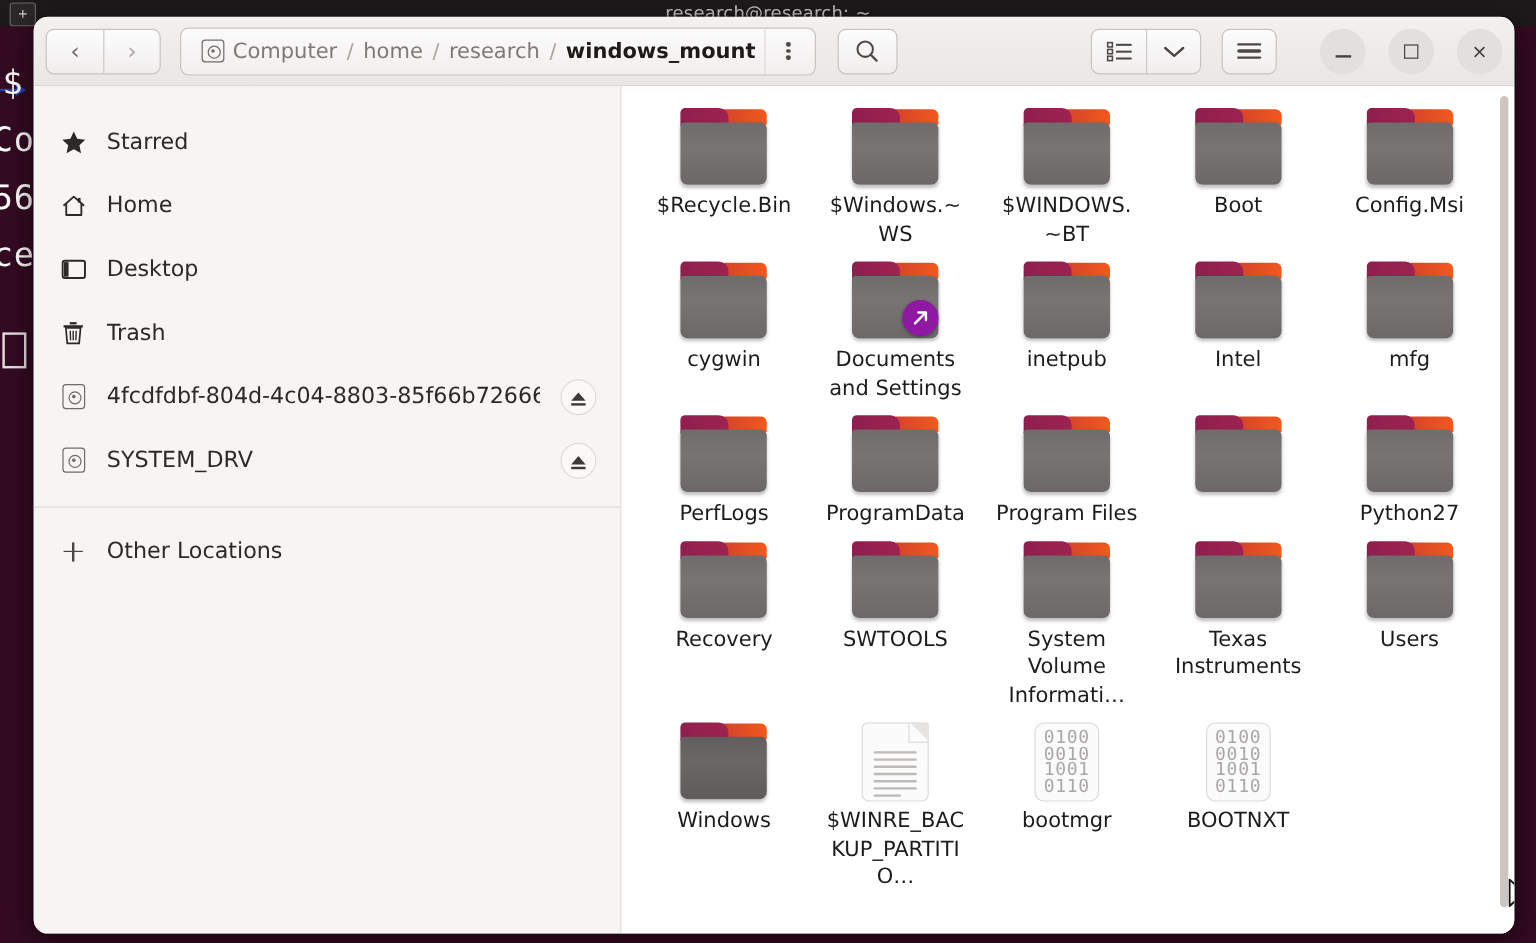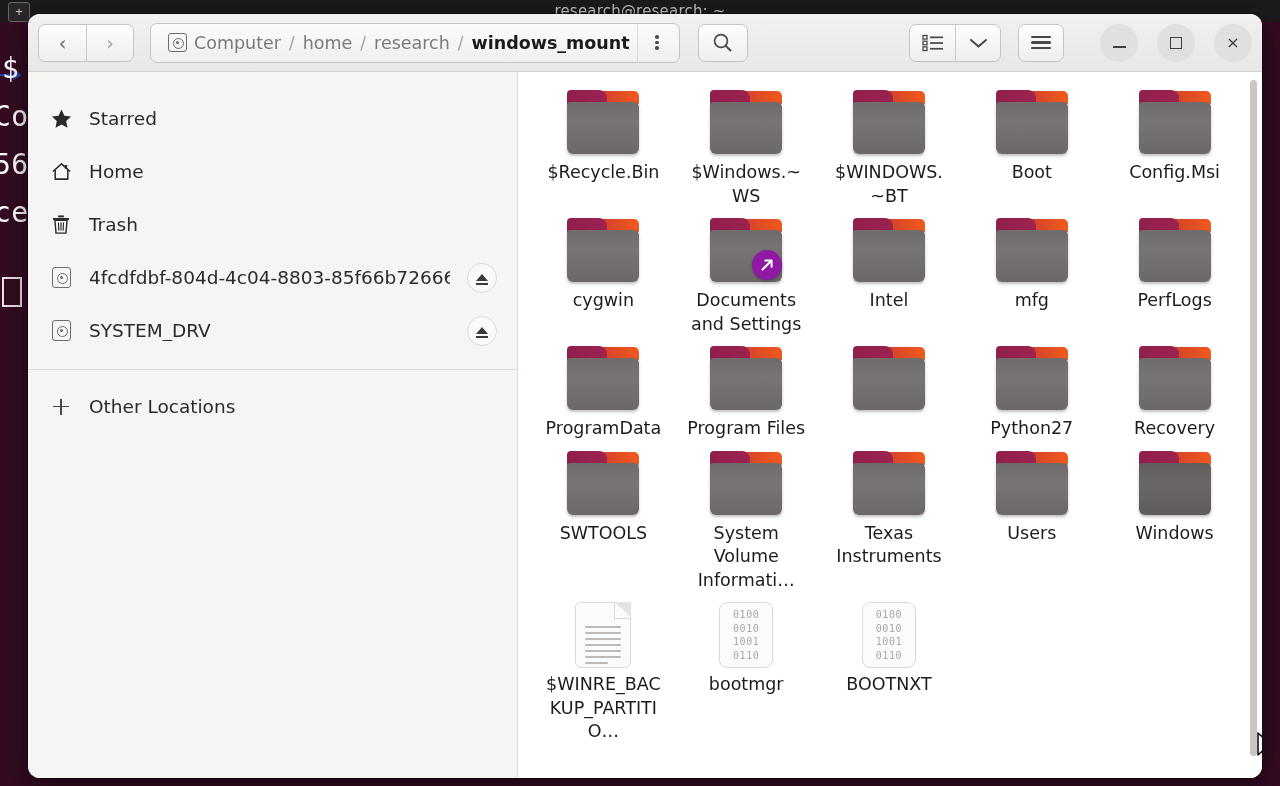--- a/index.html
+++ b/index.html
@@ -338,21 +338,21 @@
   .doclines i:last-child { width: 62%; }
 
   
   .binicon {
     position:relative; width:54px; height:66px;
     background:#fbfbfb; border:1px solid #dcdad8; border-radius:8px;
     display:flex; align-items:center; justify-content:center;
   }
   .binicon .bits {
     font-family:"DejaVu Sans Mono", monospace;
-    font-size:10px; line-height:13.5px;
+    font-size:15px; line-height:13.5px;
     color:#a9a6a4; letter-spacing:.6px; text-align:center;
   }
 
   
   #mouse-cursor {
     position:absolute; left: 739px; top: 660px;
     width: 22px; height: 30px;
     pointer-events:none; z-index: 50;
   }
 
@@ -471,20 +471,29 @@
           <span class="side-icon">
             <svg width="21" height="21" viewBox="0 0 22 22">
               <polyline points="2,11 11,3 20,11" fill="none" stroke="#2b2a28" stroke-width="1.6" stroke-linejoin="round"></polyline>
               <polyline points="4.4,9.4 4.4,19 17.6,19 17.6,9.4" fill="none" stroke="#2b2a28" stroke-width="1.6" stroke-linejoin="round"></polyline>
               <rect x="14.6" y="4.2" width="2.3" height="4" fill="#2b2a28"></rect>
             </svg>
           </span>
           <span class="side-label">Home</span>
         </div>
 
+        <div class="side-item">
+          <span class="side-icon">
+            <svg width="21" height="19" viewBox="0 0 22 20">
+              <rect x="1.2" y="2.4" width="19.6" height="15.2" rx="2" fill="none" stroke="#2b2a28" stroke-width="1.7"></rect>
+              <rect x="2.4" y="3.6" width="4" height="12.8" fill="#2b2a28"></rect>
+            </svg>
+          </span>
+          <span class="side-label">Desktop</span>
+        </div>
 
         <div class="side-item">
           <span class="side-icon">
             <svg width="20" height="21" viewBox="0 0 20 22">
               <rect x="1.6" y="4.2" width="16.8" height="2" fill="#2b2a28"></rect>
               <rect x="7" y="1.5" width="6" height="2" fill="#2b2a28"></rect>
               <path d="M3.6 6.6 L4.8 20 L15.2 20 L16.4 6.6 Z" fill="none" stroke="#2b2a28" stroke-width="1.5"></path>
               <line x1="7.4" y1="9" x2="7.7" y2="17.4" stroke="#2b2a28" stroke-width="1.2"></line>
               <line x1="10" y1="9" x2="10" y2="17.4" stroke="#2b2a28" stroke-width="1.2"></line>
               <line x1="12.6" y1="9" x2="12.3" y2="17.4" stroke="#2b2a28" stroke-width="1.2"></line>
@@ -602,20 +611,30 @@
               <div class="flabel">Documents and Settings</div>
             </div>
             <div class="fitem">
               <div class="ic-wrap">
                 <div class="folder">
                   <div class="strip"></div>
                   <div class="tab"></div>
                   <div class="body"></div>
                 </div>
               </div>
+              <div class="flabel">inetpub</div>
+            </div>
+            <div class="fitem">
+              <div class="ic-wrap">
+                <div class="folder">
+                  <div class="strip"></div>
+                  <div class="tab"></div>
+                  <div class="body"></div>
+                </div>
+              </div>
               <div class="flabel">Intel</div>
             </div>
             <div class="fitem">
               <div class="ic-wrap">
                 <div class="folder">
                   <div class="strip"></div>
                   <div class="tab"></div>
                   <div class="body"></div>
                 </div>
               </div>

